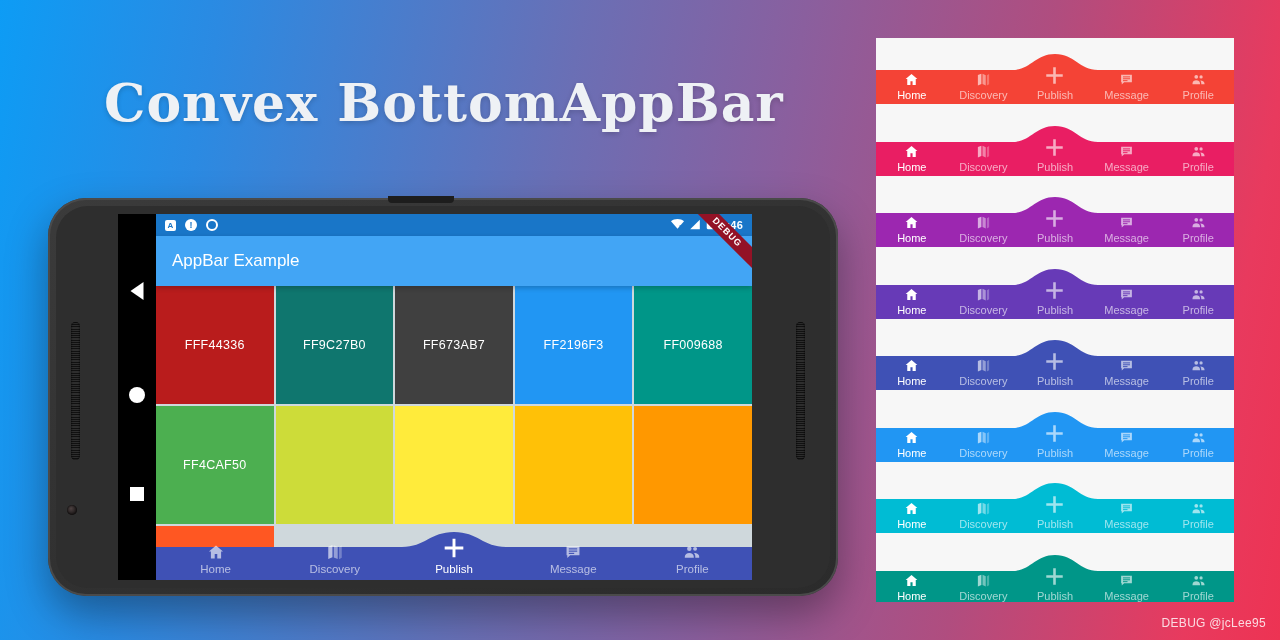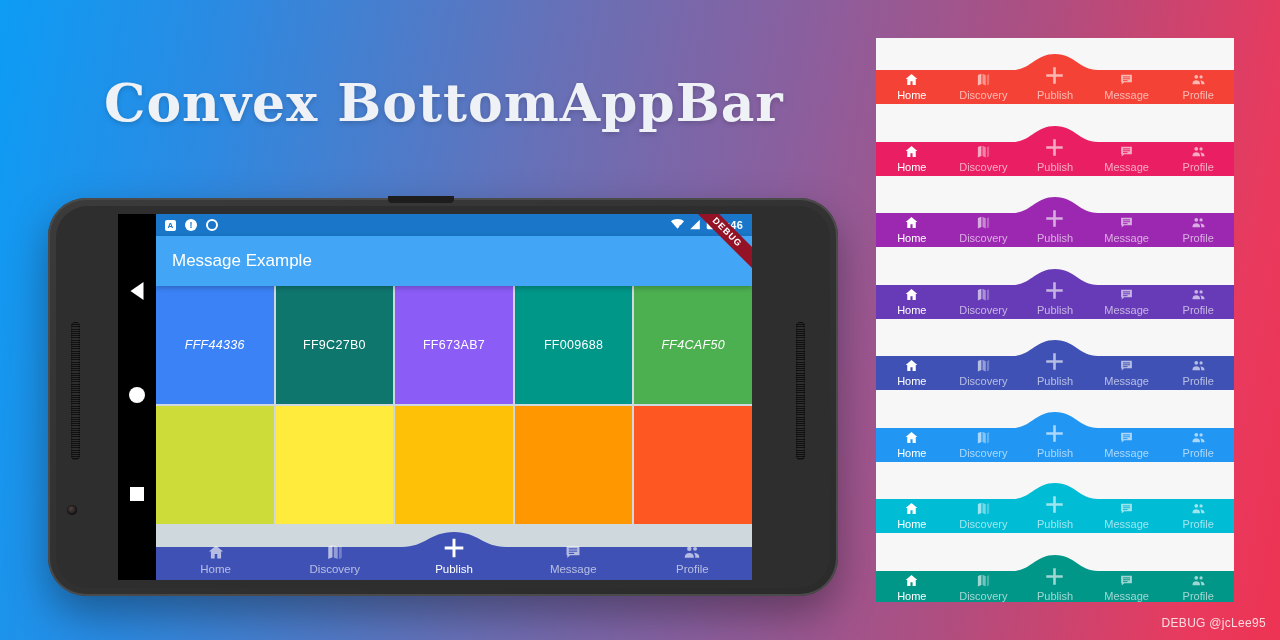--- a/index.html
+++ b/index.html
@@ -263,37 +263,40 @@
         <svg width="9" height="13" viewBox="0 0 12 18">
             <rect x="0.8" y="1" width="10.4" height="16" rx="1.6" fill="#fff"></rect>
             <path d="M7 3.5L4 9.5h2.2L5.3 14.5 8.6 8.3H6.4L7 3.5z" fill="#1976c8"></path>
           </svg>
       </span>
       <span class="sb-time">3:46</span>
     </div>
   </div>
 
   <div class="appbar">
-    <span>Message Example</span>
+    <span>AppBar Example</span>
   </div>
 
   <div class="color-grid" id="color-grid">
-      <div class="swatch" style="background: #3b82f6; font-style: italic;">
+      <div class="swatch" style="background: #b91c1c;">
         <span>FFF44336</span>
       </div>
       <div class="swatch" style="background: #0f766e;">
         <span>FF9C27B0</span>
       </div>
-      <div class="swatch" style="background: #8b5cf6;">
+      <div class="swatch" style="background: #404040;">
         <span>FF673AB7</span>
+      </div>
+      <div class="swatch" style="background: rgb(33, 150, 243);">
+        <span>FF2196F3</span>
       </div>
       <div class="swatch" style="background: rgb(0, 150, 136);">
         <span>FF009688</span>
       </div>
-      <div class="swatch" style="background: rgb(76, 175, 80); font-style: italic;">
+      <div class="swatch" style="background: rgb(76, 175, 80);">
         <span>FF4CAF50</span>
       </div>
       <div class="swatch" style="background: rgb(205, 220, 57);">
         <span style="visibility: hidden; color: rgba(0, 0, 0, 0.6);">FFCDDC39</span>
       </div>
       <div class="swatch" style="background: rgb(255, 235, 59);">
         <span style="visibility: hidden; color: rgba(0, 0, 0, 0.6);">FFFFEB3B</span>
       </div>
       <div class="swatch" style="background: rgb(255, 193, 7);">
         <span style="visibility: hidden;">FFFFC107</span>

